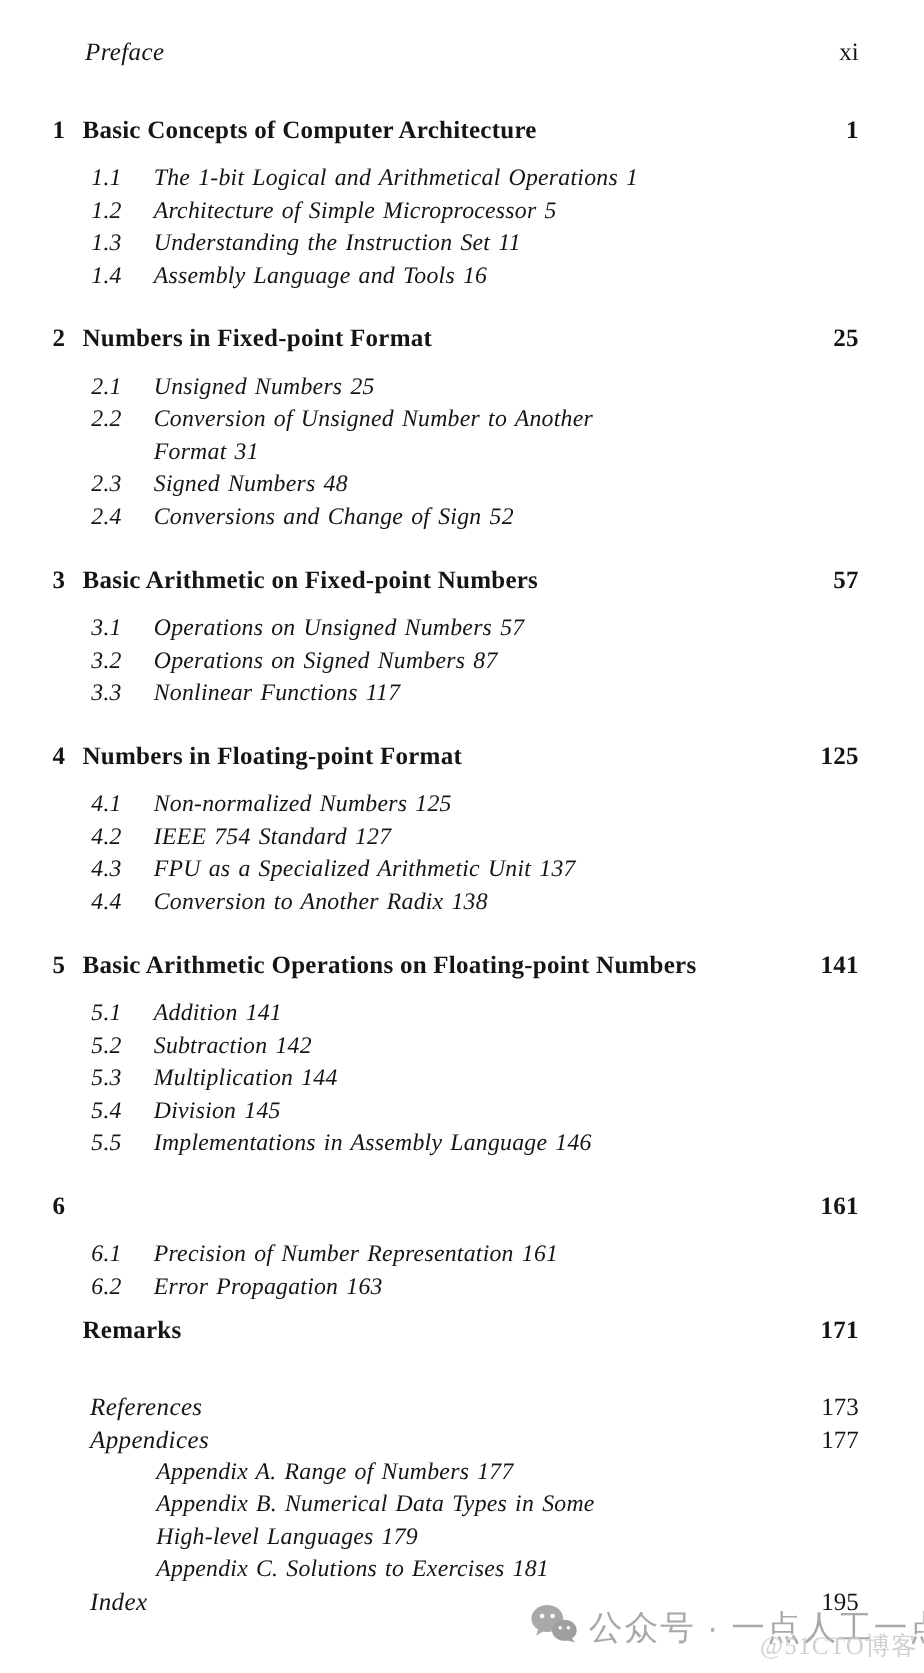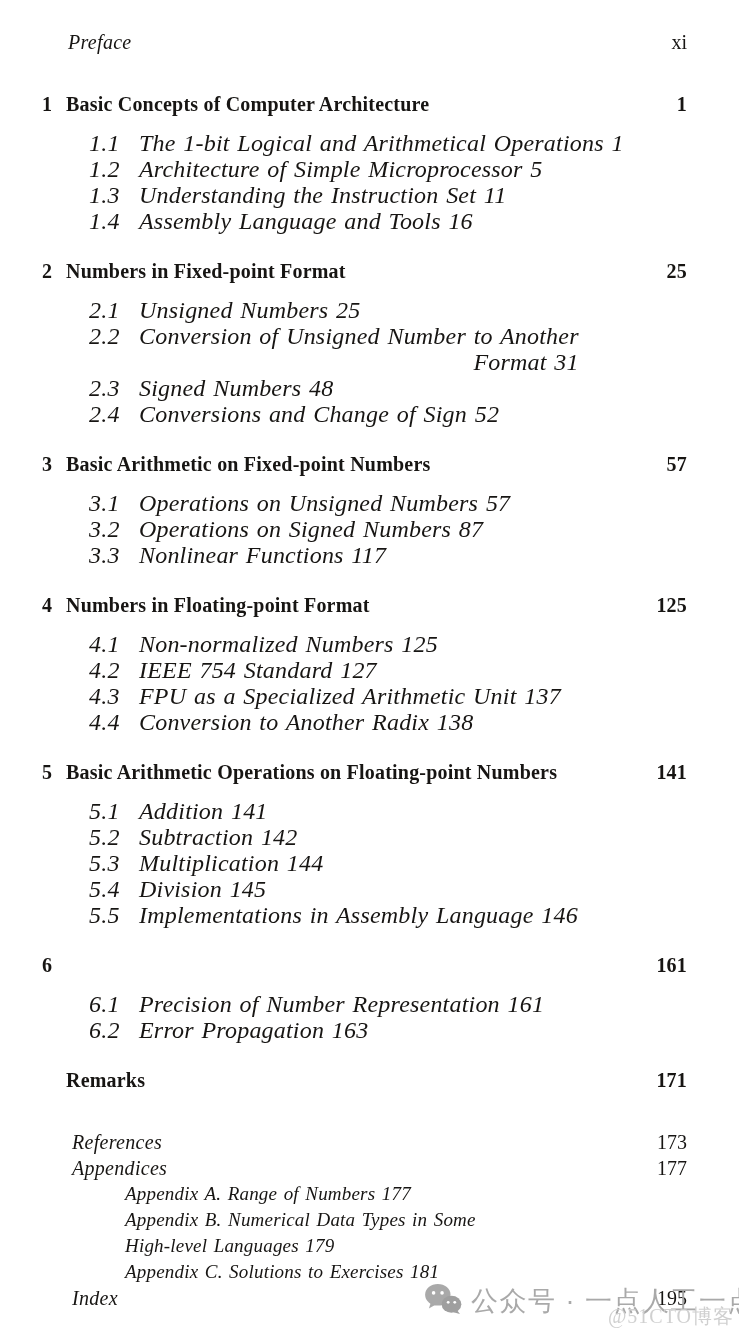--- a/index.html
+++ b/index.html
@@ -50,32 +50,31 @@
     line-height: 26px;
     letter-spacing: 0.2px;
   }
   .chap-head.first { margin-top: 36px; }
   .chap-num { width: 24px; flex: none; }
   
   .sec-row {
     display: flex;
     padding-left: 73px;
     font-style: italic;
-    font-size: 24px;
+    font-size: 19px;
     line-height: 26px;
     letter-spacing: 0.2px;
     word-spacing: 1.5px;
-    margin-left: 16px;
   }
   .sec-num { width: 50px; flex: none; }
-  .sec-text .line { display: block; text-align: right; }
+  .sec-text .line { display: block; }
   
   .remarks-row {
     padding-left: 66px;
-    margin-top: 24px;
+    margin-top: 8px;
     font-weight: bold;
     font-size: 20px;
     letter-spacing: 0.2px;
   }
   
   .back-block { margin-top: 36px; }
   .back-row {
     padding-left: 72px;
     font-size: 20px;
   }

